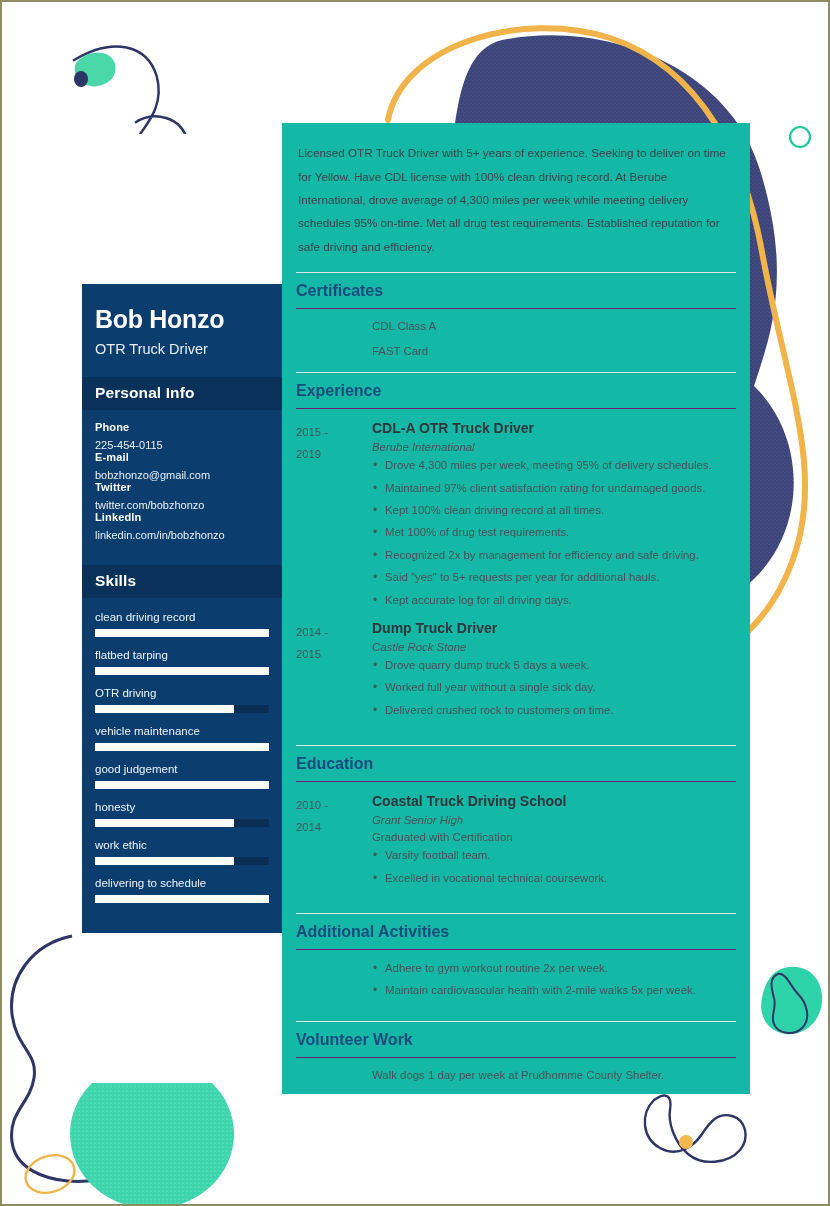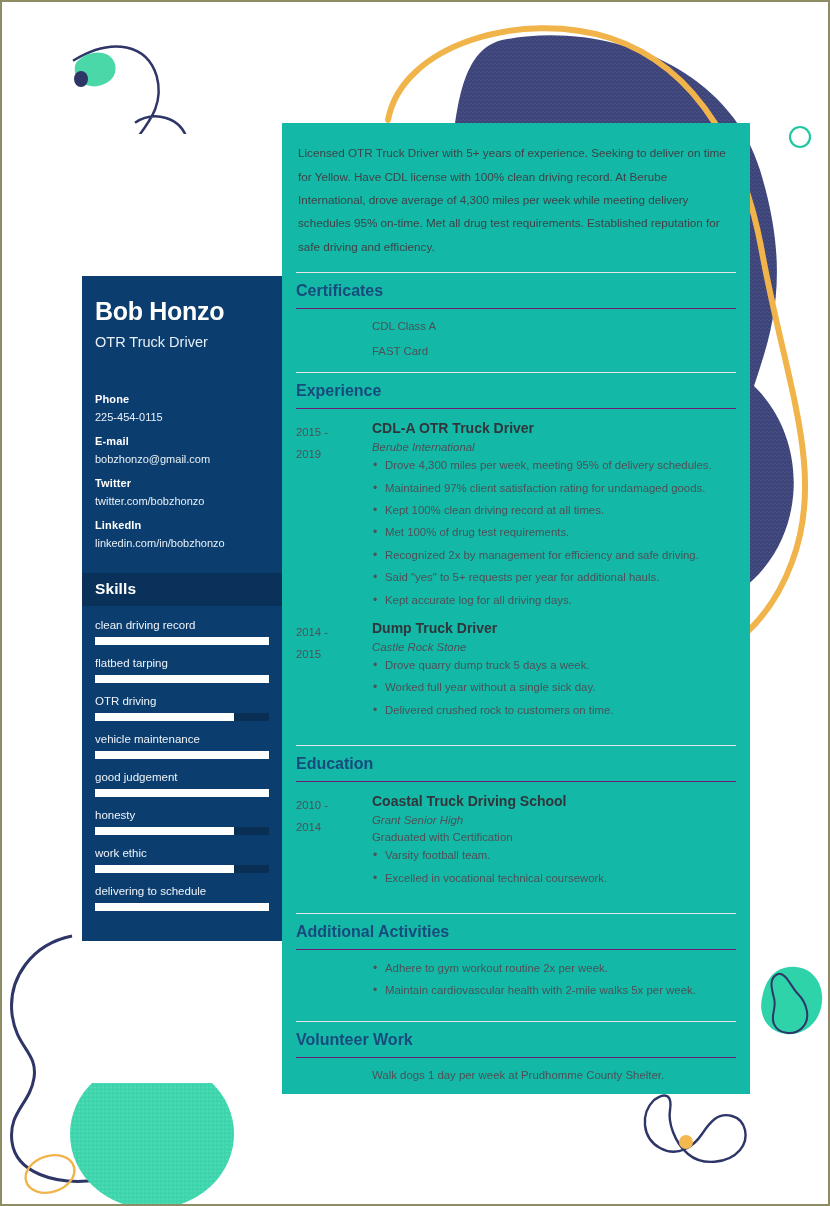--- a/index.html
+++ b/index.html
@@ -75,21 +75,21 @@
   }
 
   .sb-body { padding: 11px 13px 0 13px; }
 
   .contact-label {
     font-size: 11px;
     font-weight: bold;
     margin-top: 11px;
     letter-spacing: 0.15px;
   }
-  .contact-label:first-child { margin-top: 12px; }
+  .contact-label:first-child { margin-top: 0; }
   .contact-value {
     font-size: 11px;
     font-weight: 400;
     margin-top: 6px;
     color: #e9f0f7;
     word-break: break-all;
   }
 
   #sidebar-contact { padding-bottom: 24px; }
 
@@ -265,20 +265,21 @@
     </svg>
   </div>
 
   <div id="resume-card">
 
     <aside id="sidebar">
 
       <div id="sidebar-name">Bob Honzo</div>
       <div id="sidebar-role">OTR Truck Driver</div>
 
+      <div class="sb-heading">Personal Info</div>
 
       <div id="sidebar-contact" class="sb-body">
         <div>
           <div class="contact-label">Phone</div>
           <div class="contact-value">225-454-0115</div>
         </div>
         <div>
           <div class="contact-label">E-mail</div>
           <div class="contact-value">bobzhonzo@gmail.com</div>
         </div>

